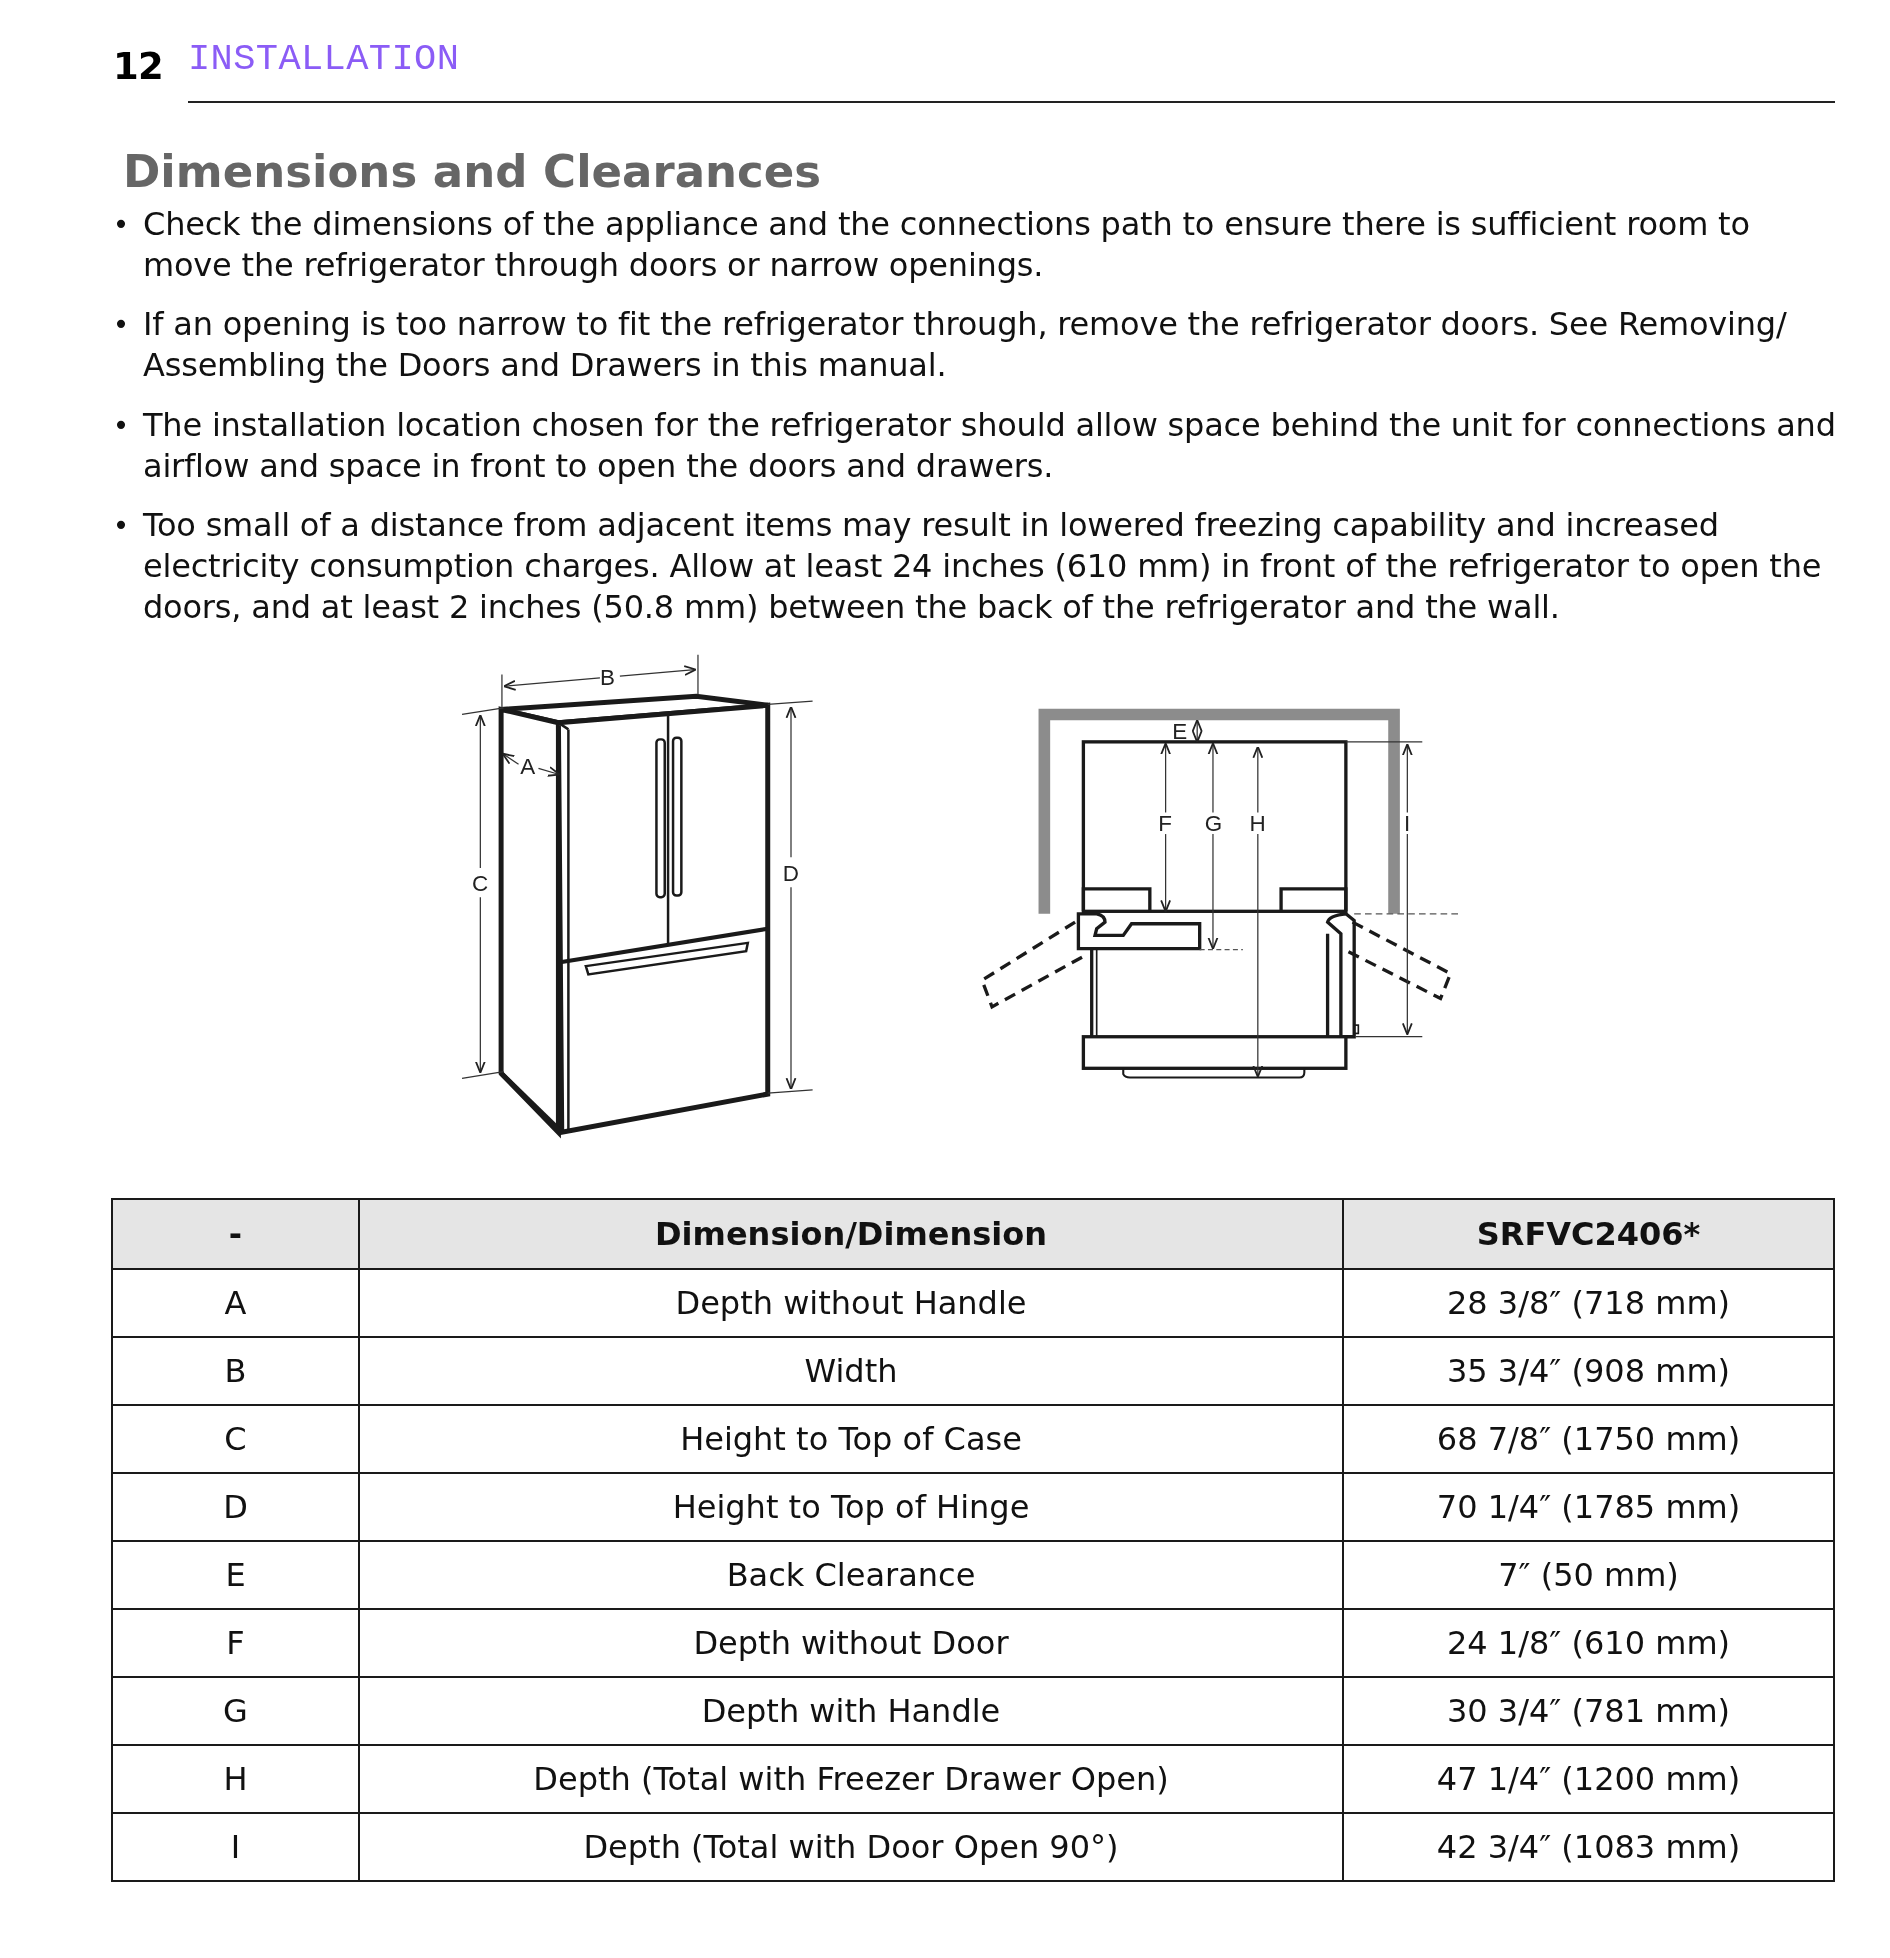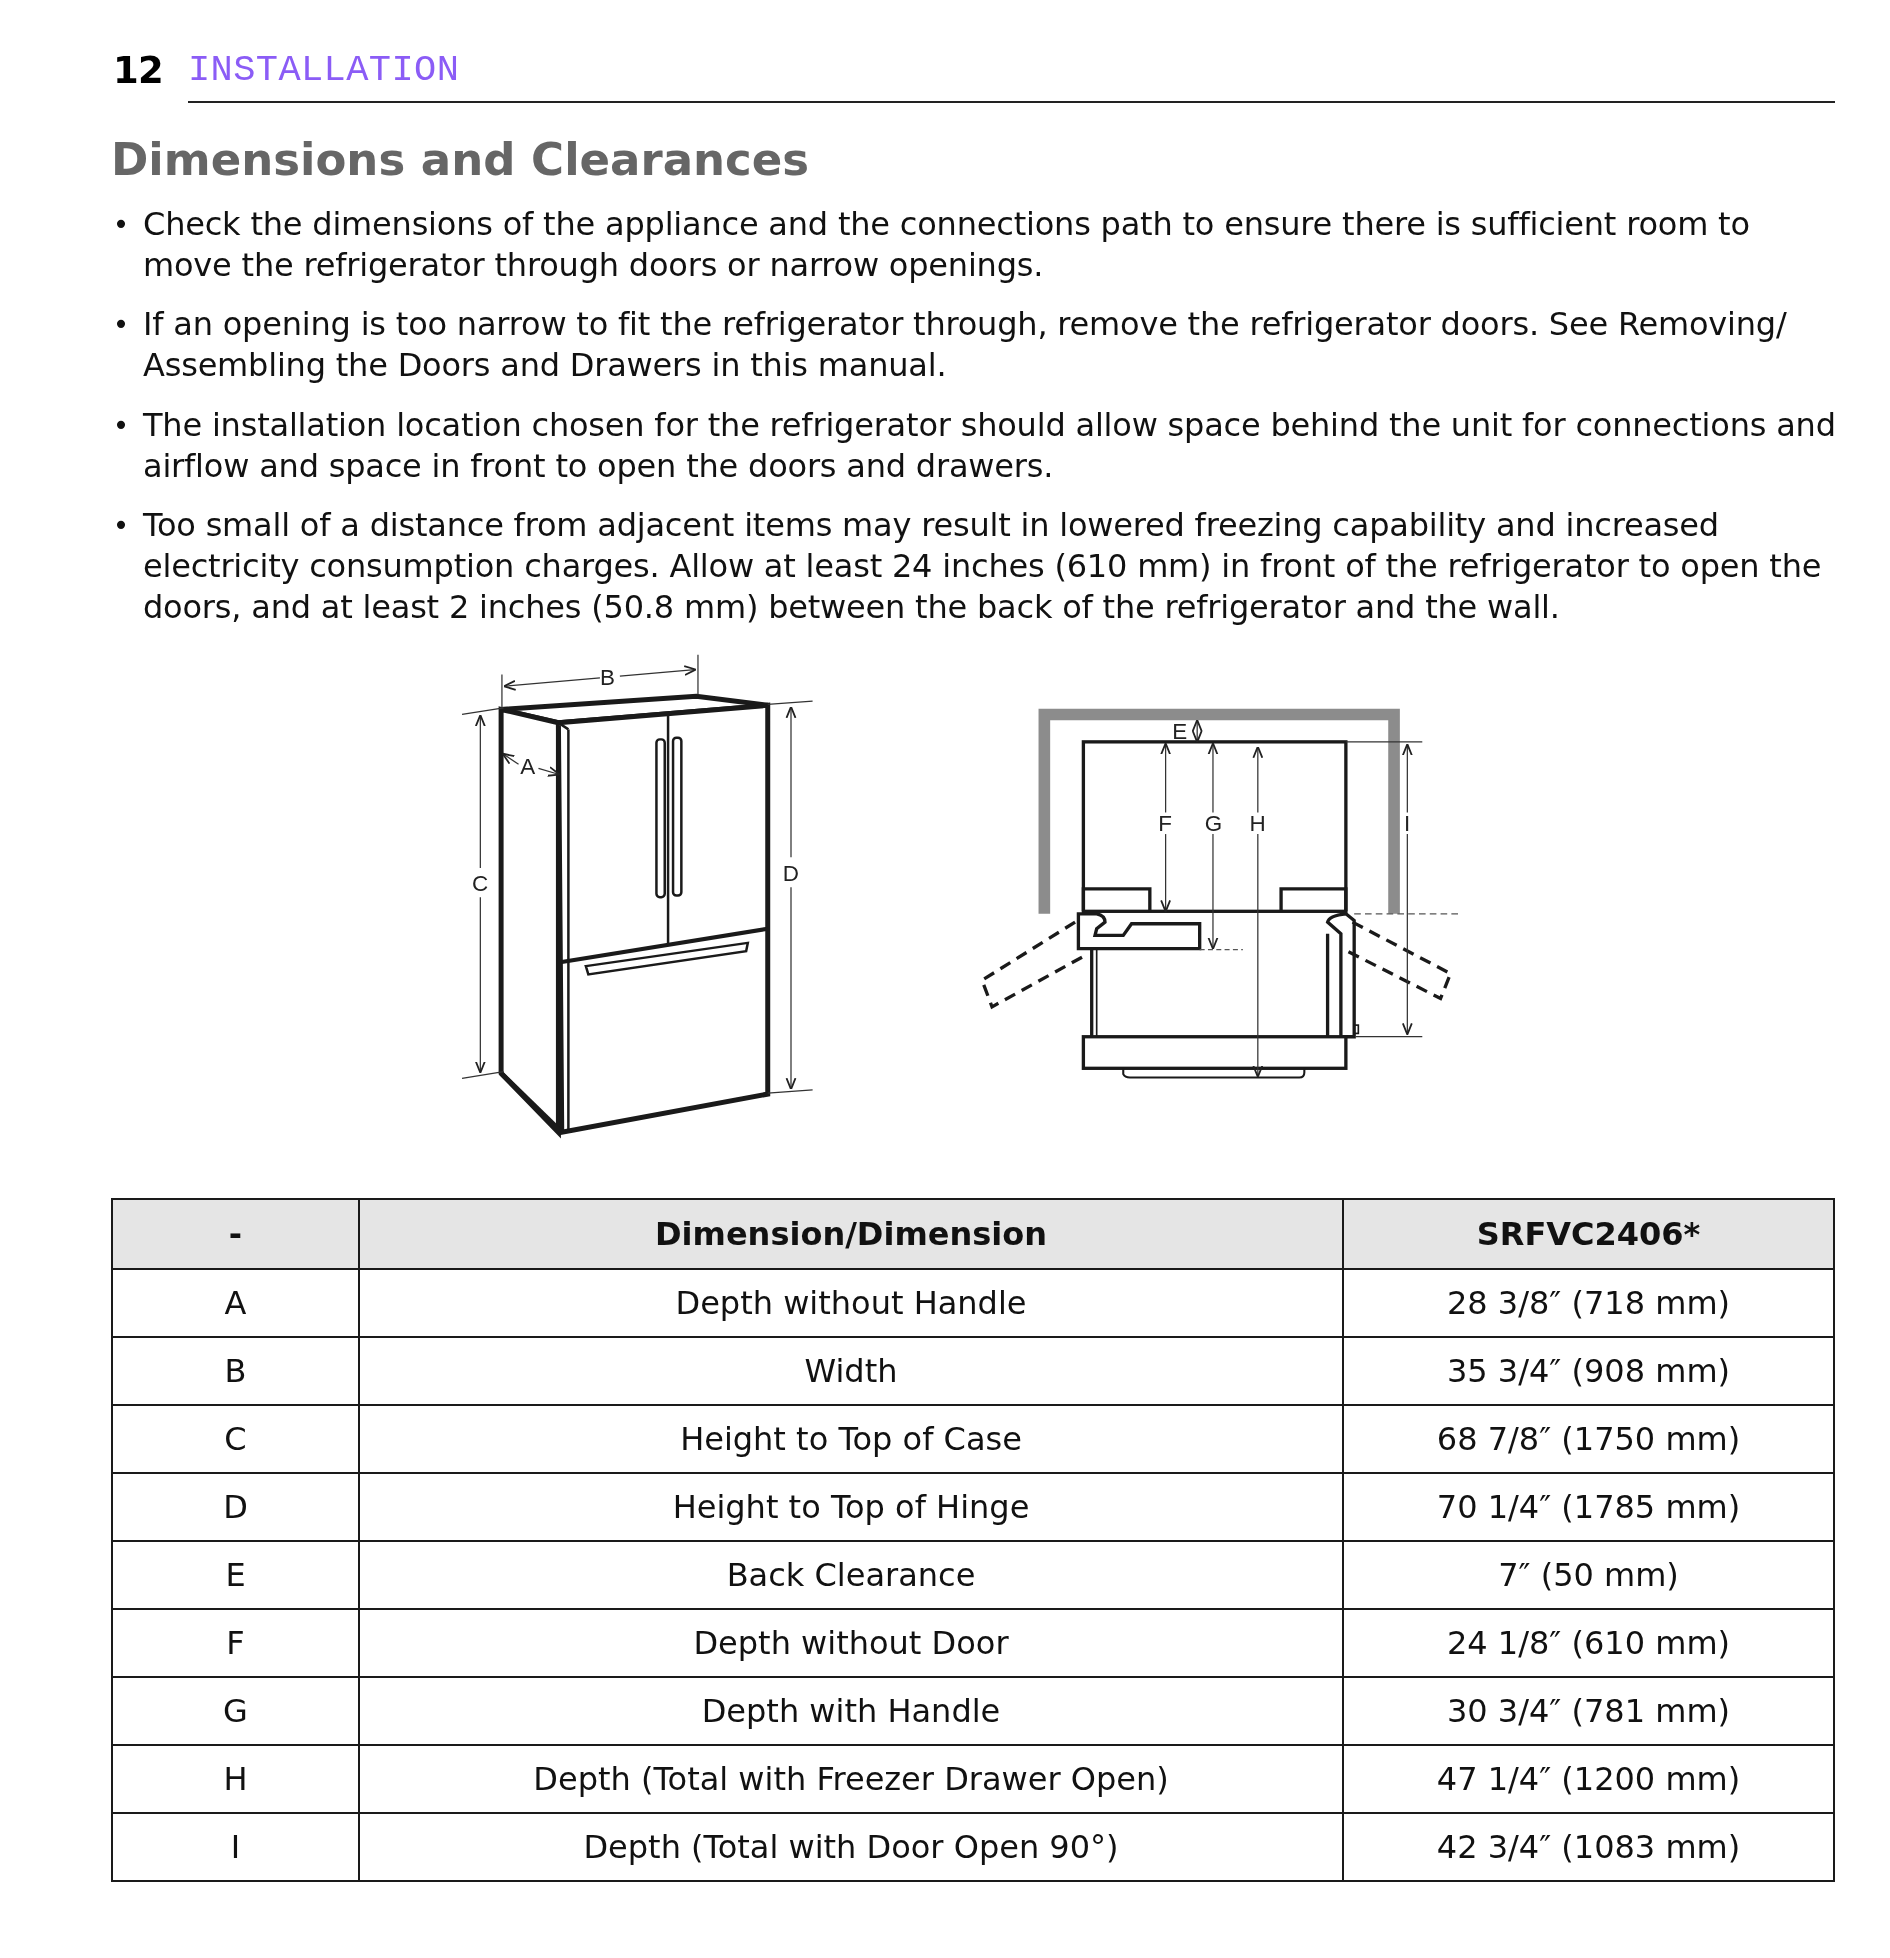--- a/index.html
+++ b/index.html
@@ -1,22 +1,22 @@
 <!DOCTYPE html>
 <html style="font-size:13.3px"><head>
 <meta charset="utf-8">
 <style>
   html, body { margin: 0; padding: 0; background: #ffffff; }
   body { width: 1891px; height: 1959px; position: relative; overflow: hidden;
          font-family: "DejaVu Sans", "Liberation Sans", sans-serif; color: #111; }
-  .page-header { position: absolute; left: 113px; top: 38px; height: 50px; display: flex; align-items: flex-start; margin-top: 11px; }
+  .page-header { position: absolute; left: 113px; top: 38px; height: 50px; display: flex; align-items: flex-end; }
   .page-number { font-weight: bold; font-size: 37px; color: #000; letter-spacing: -0.8px; }
   .section-name { position: absolute; left: 75px; top: 0; font-size: 37px; color: #8b5cf6; white-space: nowrap; letter-spacing: 0.4px; font-family: Liberation Mono, monospace; }
   .header-rule { position: absolute; left: 188px; top: 101px; width: 1647px; height: 0; border-top: 2.5px solid #222; }
-  .title { position: absolute; left: 111px; top: 133px; font-size: 45px; font-weight: bold; color: #666666; margin: 0; white-space: nowrap; }
+  .title { position: absolute; left: 111px; top: 133px; font-size: 45px; font-weight: bold; color: #666666; margin: 12px; white-space: nowrap; }
   .bullets { position: absolute; left: 111px; top: 204px; width: 1728px; margin: 0; padding: 0; list-style: none; }
   .bullet { position: relative; padding-left: 32px; font-size: 32px; line-height: 41px; margin: 0 0 18.3px 0; color: #111; letter-spacing: -0.2px; }
   .bullet-dot { position: absolute; left: 1.7px; top: 0; font-size: 28px; }
   .figures { position: absolute; left: 0; top: 648px; width: 1891px; height: 515px; }
   .fig-svg { position: absolute; left: 0; top: 0; }
   .fig-label { font-family: "Liberation Sans", sans-serif; font-size: 27px; fill: #222; }
   .spec-table { position: absolute; left: 111px; top: 1198px; width: 1724px; border-collapse: collapse; table-layout: fixed; }
   .spec-table th, .spec-table td { border: 2.5px solid #1a1a1a; font-size: 32px; height: 66px; padding: 0 18.3px; }
   .spec-table th { background: #e5e5e5; font-weight: bold; text-align: center; height: 68px; }
   .spec-table td.col-key { text-align: center; }

